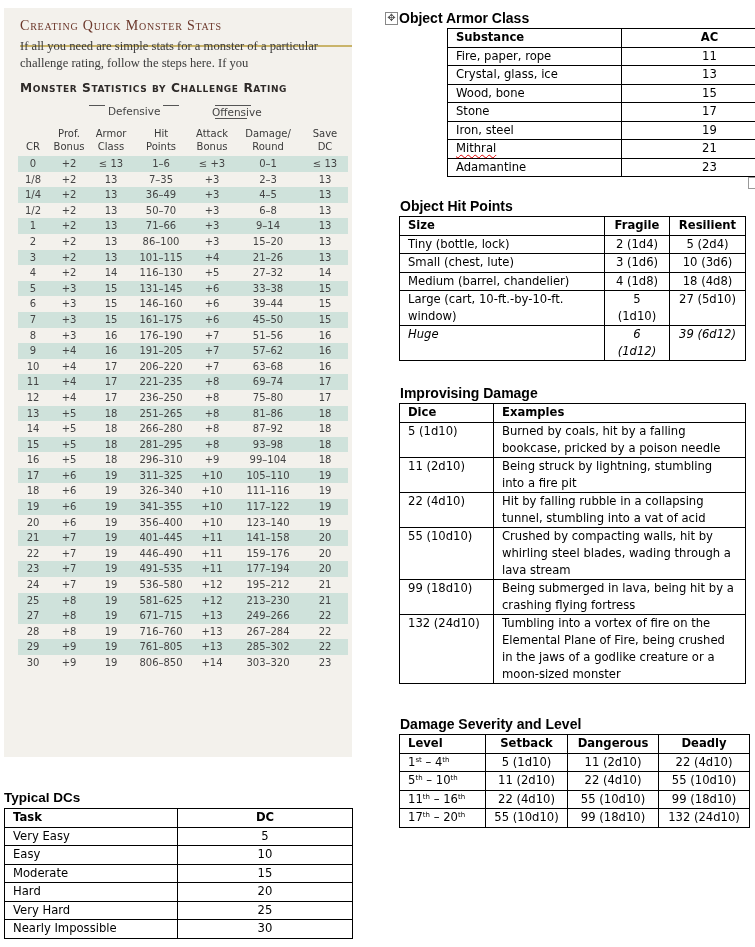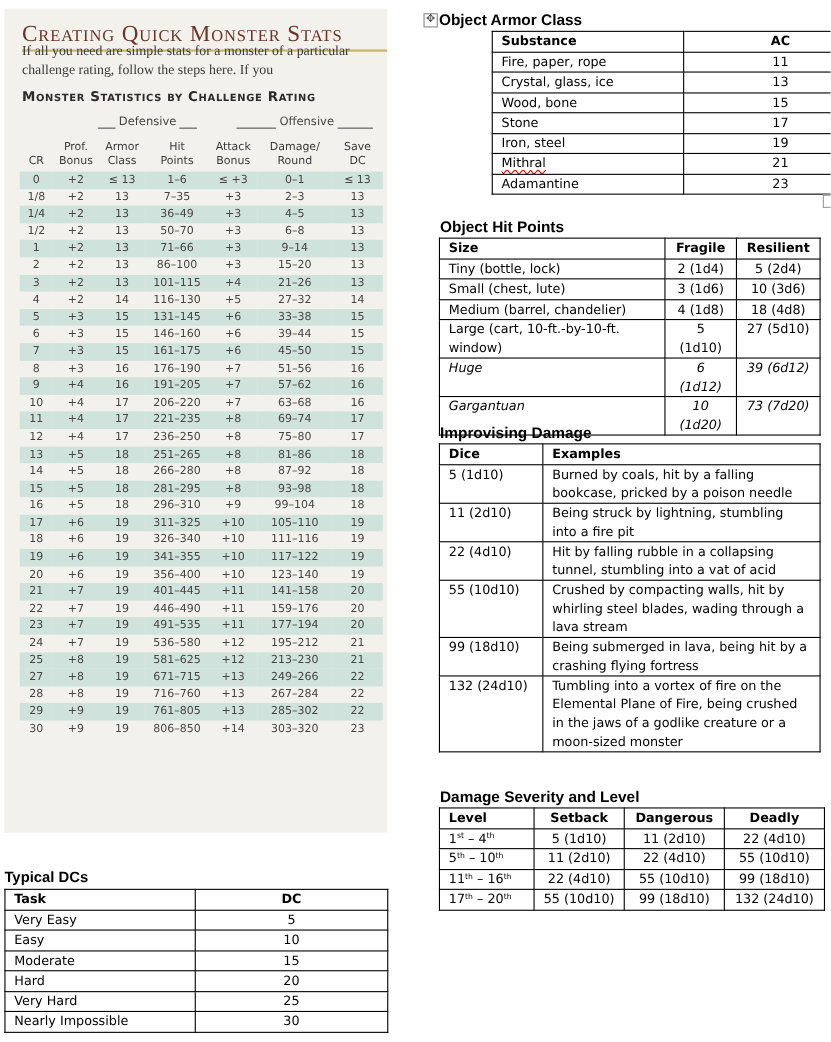--- a/index.html
+++ b/index.html
@@ -3,29 +3,29 @@
 <meta charset="utf-8">
 <style>
   html, body { margin:0; padding:0; }
   body { width:755px; height:947px; position:relative; background:#ffffff; overflow:hidden;
          font-family:"Liberation Sans", sans-serif; color:#000; }
 
   
   .scan { position:absolute; left:4px; top:8px; width:348px; height:749px;
           background:#f3f1ec; }
   .scan-title { position:absolute; left:16px; top:10px; font-family:"Liberation Serif", serif;
-                font-variant:small-caps; font-size:21px; letter-spacing:0.8px; color:#6a3528; white-space:nowrap; }
+                font-variant:small-caps; font-size:14px; letter-spacing:0.8px; color:#6a3528; white-space:nowrap; }
   .scan-title .rule { position:absolute; left:0; top:27px; width:332px; height:2px; background:#c9b46a; }
   .scan-intro { position:absolute; left:16px; top:30px; width:330px; font-family:"Liberation Serif", serif;
                 font-size:12.6px; line-height:17px; color:#3a3a3a; }
   .scan-heading { position:absolute; left:16px; top:73px; font-family:"DejaVu Sans", sans-serif;
                   font-variant:small-caps; font-weight:bold; font-size:12.2px; letter-spacing:0.6px;
                   color:#2e2a28; white-space:nowrap; }
   .group-hdr { position:absolute; top:97px; font-size:10.5px; color:#444; white-space:nowrap;
-               font-family:"DejaVu Sans", sans-serif; display:flex; align-items:flex-end; }
+               font-family:"DejaVu Sans", sans-serif; display:flex; align-items:flex-start; }
   .group-hdr .dash { display:inline-block; height:1px; background:#555; margin:0 3px; }
   .mtable { position:absolute; left:14px; top:113px; width:330px; border-collapse:collapse;
             font-family:"DejaVu Sans", sans-serif; font-size:10px; color:#444; }
   .mtable th { font-weight:normal; color:#3a3a3a; vertical-align:bottom;
                line-height:13px; padding:0 0 3px 0; height:32px; }
   .mtable td { text-align:center; height:15.6px; padding:0; line-height:15.6px; }
   .mtable tr.shade td { background:#cfe2db; }
   .mtable col.c0 { width:30px; } .mtable col.c1 { width:42px; } .mtable col.c2 { width:42px; }
   .mtable col.c3 { width:58px; } .mtable col.c4 { width:44px; } .mtable col.c5 { width:68px; }
   .mtable col.c6 { width:46px; }
@@ -54,21 +54,21 @@
     <div class="rule"></div>
   </div>
   <div class="scan-intro">If all you need are simple stats for a monster of a particular challenge rating, follow the steps here. If you</div>
   <div class="scan-heading">Monster Statistics by Challenge Rating</div>
 
   <div class="group-hdr" style="left:82px;">
     <span class="dash" style="width:16px"></span>
     <span>Defensive</span>
     <span class="dash" style="width:16px"></span>
   </div>
-  <div class="group-hdr" style="left:208px;">
+  <div class="group-hdr" style="left:208px;flex-direction:column;">
     <span class="dash" style="width:36px"></span>
     <span>Offensive</span>
     <span class="dash" style="width:32px"></span>
   </div>
 
   <table class="mtable">
     <colgroup>
         <col class="c0">
         <col class="c1">
         <col class="c2">
@@ -509,25 +509,20 @@
       <tr>
         <td>Large (cart, 10-ft.-by-10-ft. window)</td>
         <td class="ctr">5 (1d10)</td>
         <td class="ctr">27 (5d10)</td>
       </tr>
       <tr>
         <td class="it">Huge</td>
         <td class="ctr it">6 (1d12)</td>
         <td class="ctr it">39 (6d12)</td>
       </tr>
-      <tr>
-        <td class="it">Gargantuan</td>
-        <td class="ctr it">10 (1d20)</td>
-        <td class="ctr it">73 (7d20)</td>
-      </tr>
     </tbody>
 </table>
 
 <div class="cap" style="left:400px; top:385px;">Improvising Damage</div>
 <table class="wt" id="imp" style="left:399px; top:403px; width:346px;">
   <colgroup>
       <col style="width:94px">
       <col style="width:252px">
     </colgroup>
   <thead>

